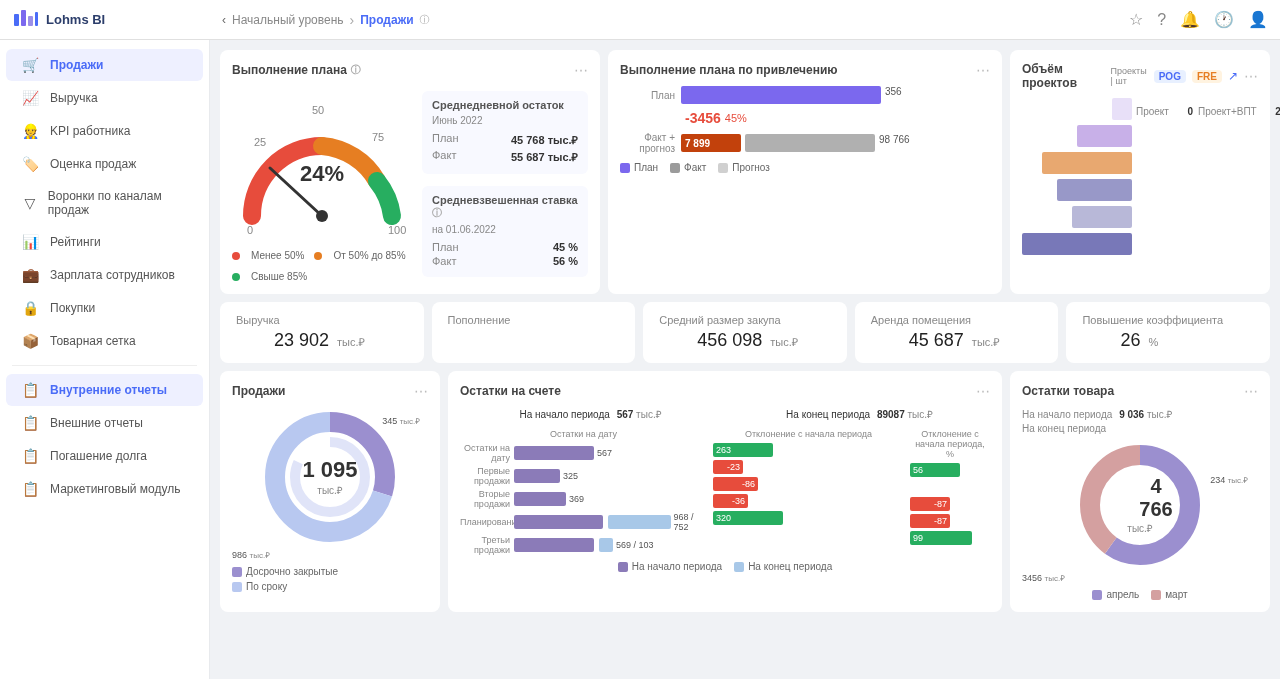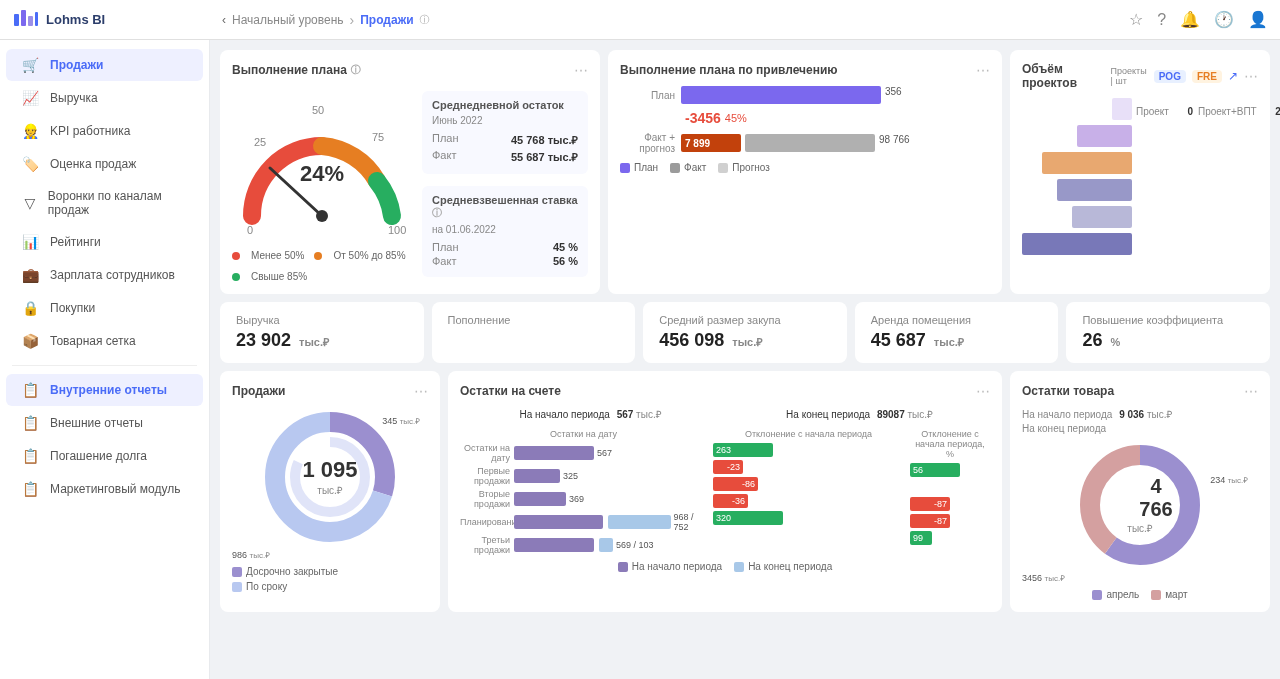--- a/index.html
+++ b/index.html
@@ -72,21 +72,21 @@
     .poc-badge { background: #e8f0ff; color: #4a6cf7; border-radius: 4px; padding: 1px 5px; font-size: 10px; font-weight: 600; }
     .fre-badge { background: #fff3e0; color: #e67e22; border-radius: 4px; padding: 1px 5px; font-size: 10px; font-weight: 600; }
     .pyramid-label-row { display: flex; align-items: center; justify-content: space-between; gap: 6px; font-size: 10px; height: 26px; }
     .pl-name { color: #888; text-align: right; }
     .pl-val { font-weight: 700; color: #333; width: 18px; text-align: right; }
 
     
     .stats-row { display: flex; gap: 8px; }
     .stat-card { background: #fff; border-radius: 8px; padding: 12px 16px; flex: 1; }
     .stat-label { font-size: 11px; color: #888; margin-bottom: 4px; }
-    .stat-value { font-size: 18px; font-weight: 700; color: #222; }
+    .stat-value { font-size: 18px; font-weight: 400; color: #222; margin-left: 38px; }
     .stat-unit { font-size: 11px; color: #888; margin-left: 3px; }
 
     
     .sales-donut-card { flex: 0 0 220px; }
     .donut-container { position: relative; width: 140px; height: 140px; margin: 0 auto; }
     .donut-center { position: absolute; top: 50%; left: 50%; transform: translate(-50%,-50%); text-align: center; }
     .donut-val { font-size: 22px; font-weight: 700; color: #333; }
     .donut-unit { font-size: 10px; color: #888; }
 
     .accounts-card { flex: 1; }
@@ -542,21 +542,21 @@
               <div class="acc-dev-row">
                 <div style="width:30px;height:14px;"></div>
               </div>
               <div class="acc-dev-row">
                 <div class="acc-dev-neg" style="width:40px;">-87</div>
               </div>
               <div class="acc-dev-row">
                 <div class="acc-dev-neg" style="width:40px;">-87</div>
               </div>
               <div class="acc-dev-row">
-                <div class="acc-dev-pos" style="width:22px;text-align:right;">99</div>
+                <div class="acc-dev-pos" style="width:62px;text-align:right;">99</div>
               </div>
             </div>
           </div>
         </div>
         <div class="chart-legend">
           <div class="legend-item">
             <div class="legend-sq" style="background:#8b7bb8"></div>
             <span>На начало периода</span>
           </div>
           <div class="legend-item">

